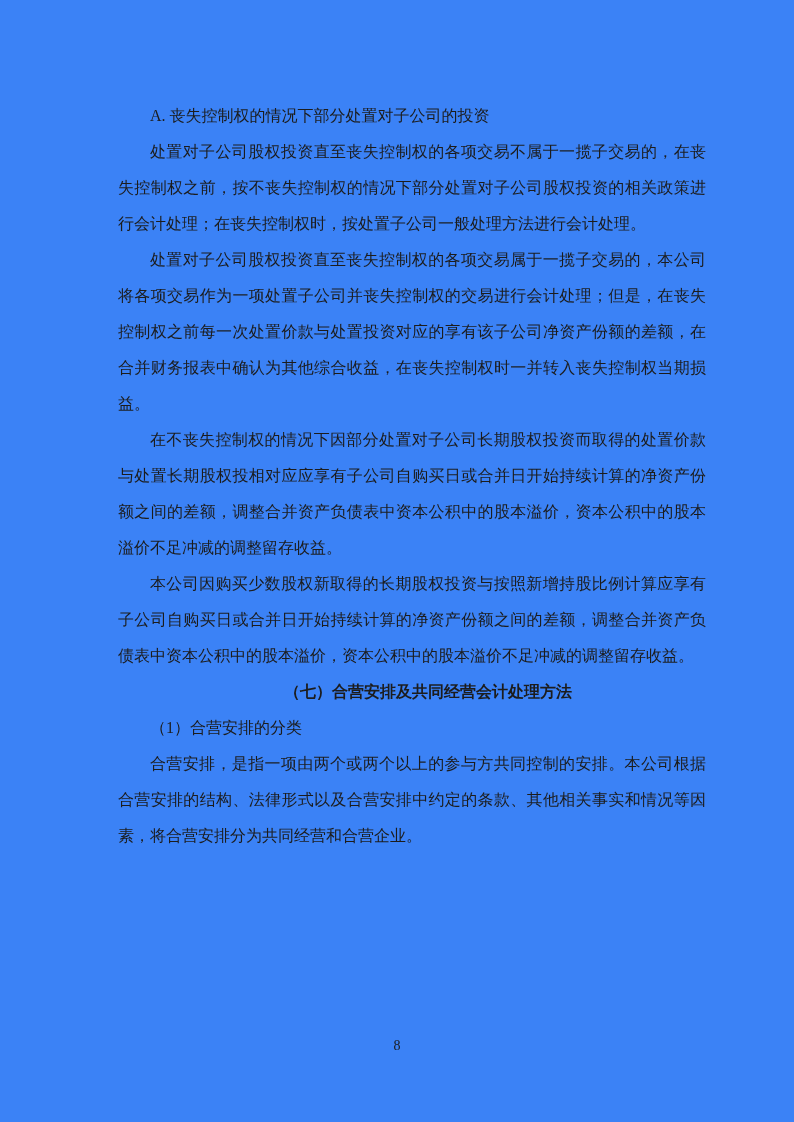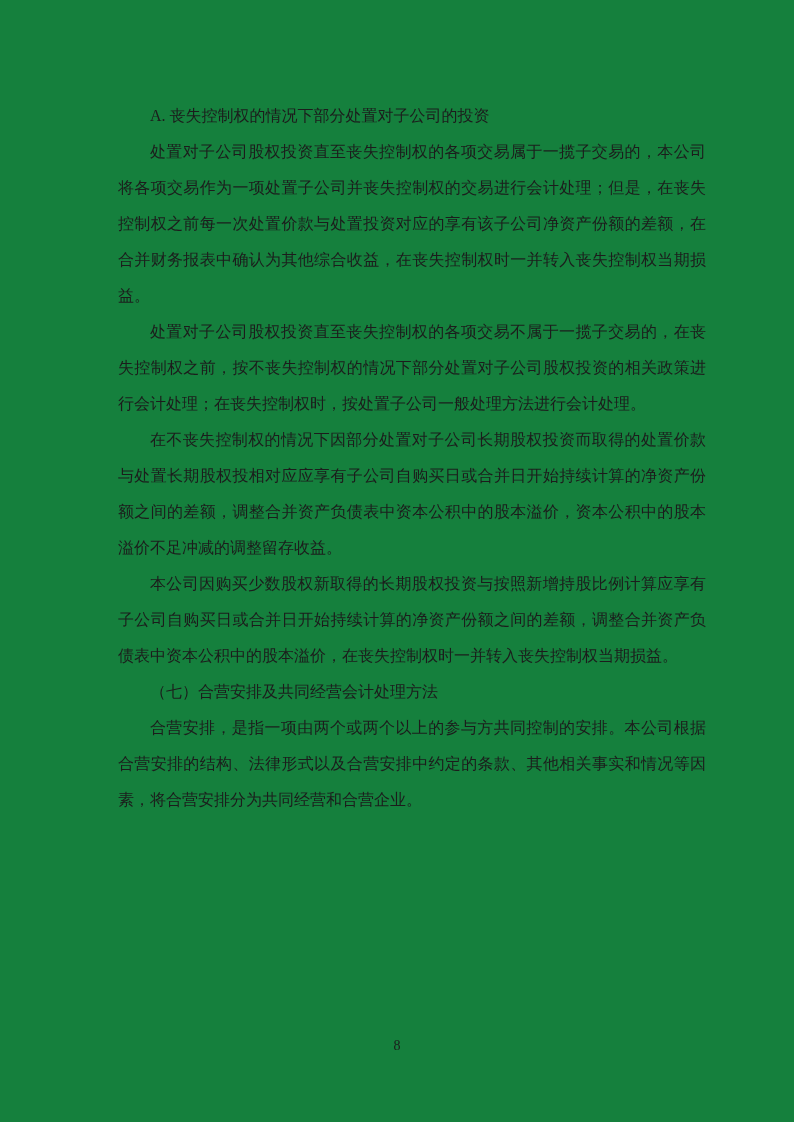--- a/index.html
+++ b/index.html
@@ -4,21 +4,21 @@
 <style>
   html, body {
     margin: 0;
     padding: 0;
     background: #ffffff;
   }
   .page {
     position: relative;
     width: 794px;
     height: 1122px;
-    background: #15803d;
+    background: #3b82f6;
     overflow: hidden;
     font-family: "Liberation Serif", "DejaVu Serif", serif;
   }
   .content {
     position: absolute;
     left: 118px;
     top: 98px;
     width: 588px;
     color: #1c1c1c;
     font-size: 16px;
@@ -30,43 +30,44 @@
     text-indent: 2em;
   }
   .body-paragraph {
     text-align: justify;
     text-justify: inter-character;
   }
   .section-label {
     text-align: left;
   }
   .section-heading {
-    font-weight: normal;
-    text-align: left;
+    font-weight: bold;
+    text-align: center;
   }
   .page-footer {
     position: absolute;
     left: 0;
     top: 1036px;
     width: 794px;
     text-align: center;
     color: #1c1c1c;
     font-size: 14px;
     line-height: 20px;
   }
 </style>
 </head>
 <body>
 
 <div class="page">
   <div class="content">
       <p class="section-label">A. 丧失控制权的情况下部分处置对子公司的投资</p>
+      <p class="body-paragraph">处置对子公司股权投资直至丧失控制权的各项交易不属于一揽子交易的，在丧失控制权之前，按不丧失控制权的情况下部分处置对子公司股权投资的相关政策进行会计处理；在丧失控制权时，按处置子公司一般处理方法进行会计处理。</p>
       <p class="body-paragraph">处置对子公司股权投资直至丧失控制权的各项交易属于一揽子交易的，本公司将各项交易作为一项处置子公司并丧失控制权的交易进行会计处理；但是，在丧失控制权之前每一次处置价款与处置投资对应的享有该子公司净资产份额的差额，在合并财务报表中确认为其他综合收益，在丧失控制权时一并转入丧失控制权当期损益。</p>
-      <p class="body-paragraph">处置对子公司股权投资直至丧失控制权的各项交易不属于一揽子交易的，在丧失控制权之前，按不丧失控制权的情况下部分处置对子公司股权投资的相关政策进行会计处理；在丧失控制权时，按处置子公司一般处理方法进行会计处理。</p>
       <p class="body-paragraph">在不丧失控制权的情况下因部分处置对子公司长期股权投资而取得的处置价款与处置长期股权投相对应应享有子公司自购买日或合并日开始持续计算的净资产份额之间的差额，调整合并资产负债表中资本公积中的股本溢价，资本公积中的股本溢价不足冲减的调整留存收益。</p>
-      <p class="body-paragraph">本公司因购买少数股权新取得的长期股权投资与按照新增持股比例计算应享有子公司自购买日或合并日开始持续计算的净资产份额之间的差额，调整合并资产负债表中资本公积中的股本溢价，在丧失控制权时一并转入丧失控制权当期损益。</p>
+      <p class="body-paragraph">本公司因购买少数股权新取得的长期股权投资与按照新增持股比例计算应享有子公司自购买日或合并日开始持续计算的净资产份额之间的差额，调整合并资产负债表中资本公积中的股本溢价，资本公积中的股本溢价不足冲减的调整留存收益。</p>
       <p class="section-heading">（七）合营安排及共同经营会计处理方法</p>
+      <p class="section-label">（1）合营安排的分类</p>
       <p class="body-paragraph">合营安排，是指一项由两个或两个以上的参与方共同控制的安排。本公司根据合营安排的结构、法律形式以及合营安排中约定的条款、其他相关事实和情况等因素，将合营安排分为共同经营和合营企业。</p>
     </div>
   <div class="page-footer">
     <span>8</span>
   </div>
 </div>
 
 </body></html>

